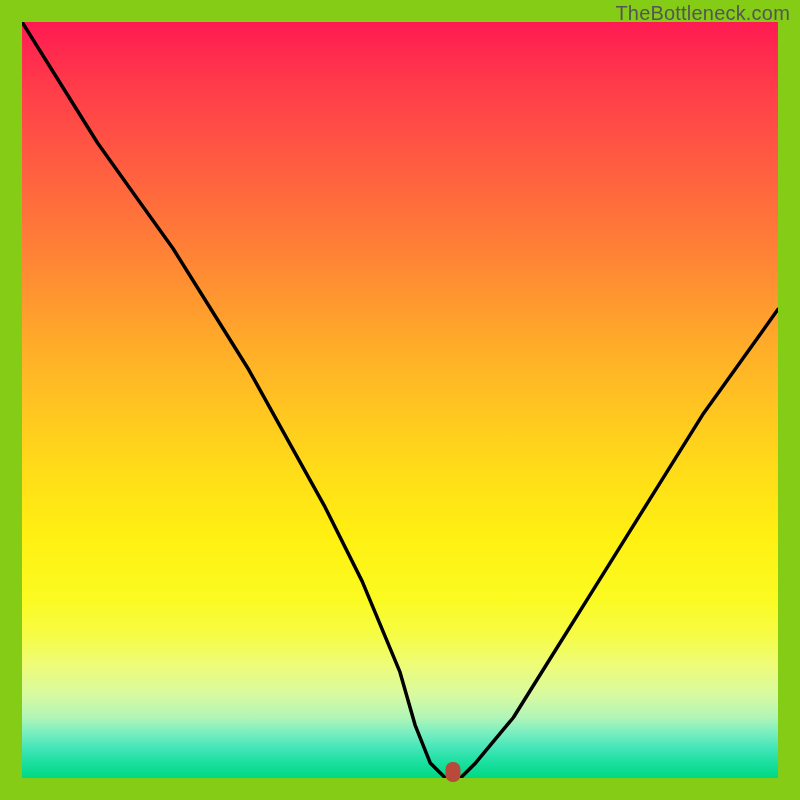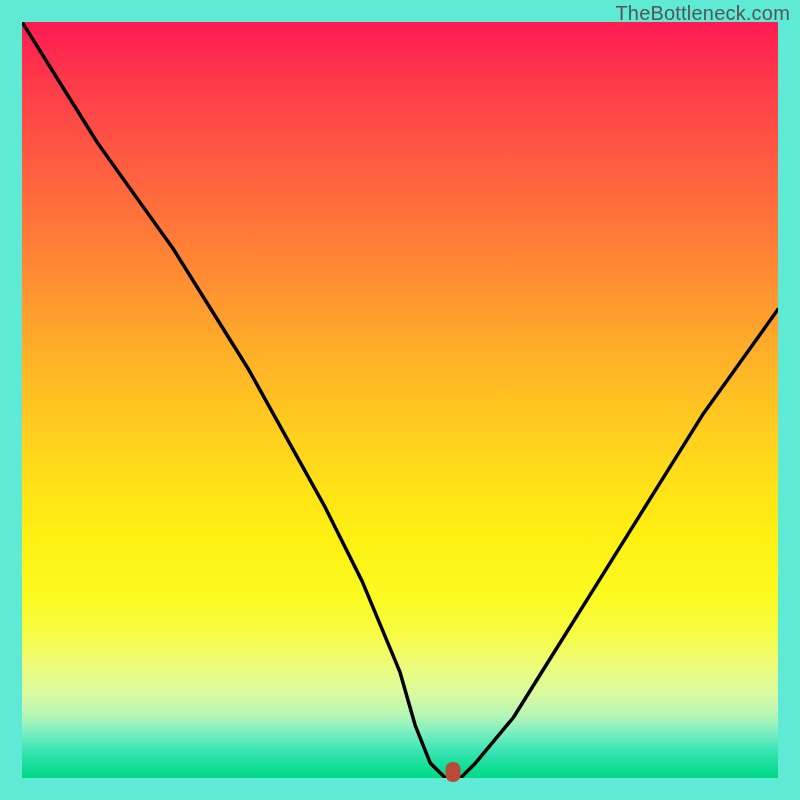--- a/index.html
+++ b/index.html
@@ -8,21 +8,21 @@
     width: 800px;
     height: 800px;
     background: #000;
     overflow: hidden;
     font-family: Arial, Helvetica, sans-serif;
   }
   .frame {
     position: absolute;
     left: 0; top: 0;
     width: 800px; height: 800px;
-    background: #5eead4;
+    background: #84cc16;
   }
   .plot {
     position: absolute;
     left: 22px;
     top: 22px;
     width: 756px;
     height: 756px;
     
     background: linear-gradient(to bottom,
       #ff1a52 0%,

